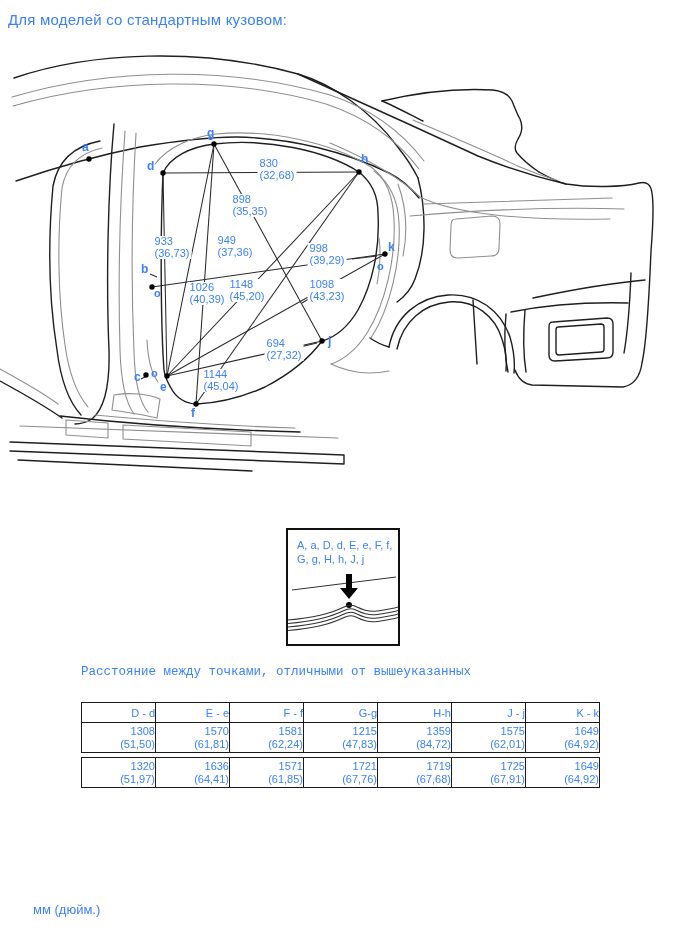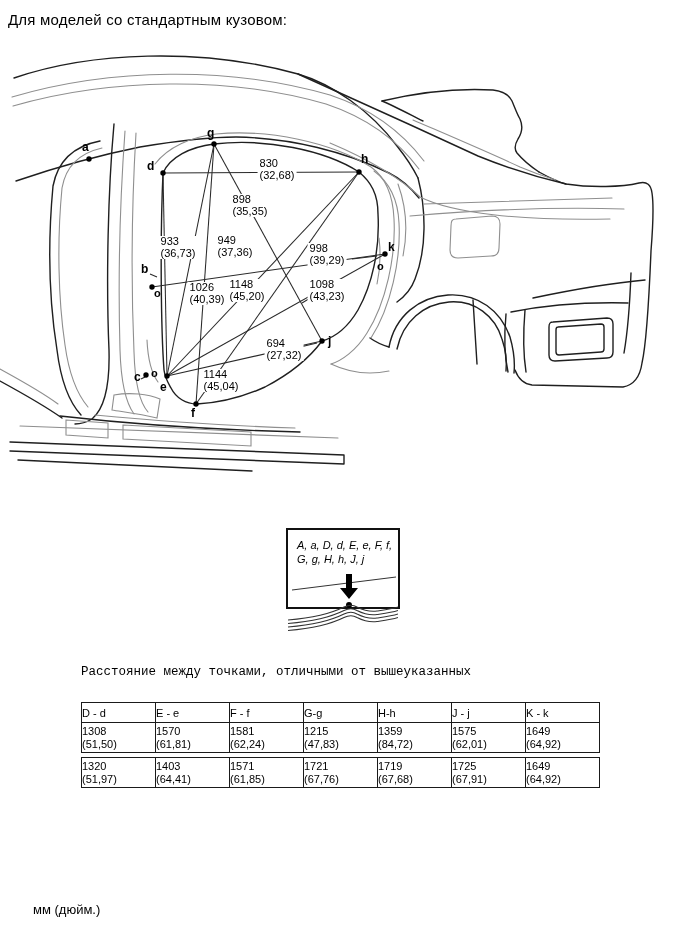--- a/index.html
+++ b/index.html
@@ -1,31 +1,31 @@
 <!DOCTYPE html>
 <html><head>
 <meta charset="utf-8">
 <style>
   html,body{margin:0;padding:0;background:#e8e8e8;}
   .page{position:relative;width:689px;height:951px;background:#ffffff;overflow:hidden;
-        font-family:"Liberation Sans",sans-serif;color:#000000;}
+        font-family:"Liberation Sans",sans-serif;color:#3b82f6;}
   .doc-title{position:absolute;left:8px;top:11px;font-size:15px;letter-spacing:.2px;}
   .diagram{position:absolute;left:0;top:0;width:689px;height:520px;}
   .car-svg{position:absolute;left:0;top:0;}
   .pt{position:absolute;font-size:12px;font-weight:bold;line-height:12px;}
   .hole{position:absolute;font-size:11px;font-weight:bold;line-height:10px;}
   .meas{position:absolute;transform:translateX(-50%);background:#fff;
         font-size:11px;line-height:11.5px;padding:0 2px;white-space:nowrap;}
-  .legend-box{position:absolute;left:286px;top:528px;width:114px;height:81px;
-        border:2px solid #111;box-sizing:border-box;background:#fff;font-style:italic;}
+  .legend-box{position:absolute;left:286px;top:528px;width:114px;height:118px;
+        border:2px solid #111;box-sizing:border-box;background:#fff;}
   .legend-text{position:absolute;left:9px;top:8px;font-size:11px;line-height:14px;white-space:nowrap;}
   .legend-svg{position:absolute;left:0;top:0;}
   .section-title{position:absolute;left:81px;top:665px;font-size:12.5px;font-family:Liberation Mono, monospace;}
   table.dim{position:absolute;border-collapse:collapse;table-layout:fixed;}
-  table.dim th,table.dim td{border:1.4px solid #1a1a1a;width:73px;text-align:left;
+  table.dim th,table.dim td{border:1.4px solid #1a1a1a;width:73px;text-align:right;
         font-size:11px;font-weight:normal;padding:0;}
   table.dim th{height:19px;}
   table.dim td{height:29px;line-height:12.5px;}
   .unit-note{position:absolute;left:33px;top:902px;font-size:13px;}
 </style>
 </head>
 <body>
 
 <div class="page">
 
@@ -130,21 +130,21 @@
     <span class="hole" style="left:377px;top:261px">o</span>
 
     <div class="meas" style="left:277px;top:158px">
       <div>830</div>
       <div>(32,68)</div>
     </div>
     <div class="meas" style="left:250px;top:194px">
       <div>898</div>
       <div>(35,35)</div>
     </div>
-    <div class="meas" style="left:178px;top:236px">
+    <div class="meas" style="left:172px;top:236px">
       <div>933</div>
       <div>(36,73)</div>
     </div>
     <div class="meas" style="left:235px;top:235px">
       <div>949</div>
       <div>(37,36)</div>
     </div>
     <div class="meas" style="left:327px;top:243px">
       <div>998</div>
       <div>(39,29)</div>
@@ -236,21 +236,21 @@
     </table>
 
   <table class="dim" style="left:81px;top:757px">
     <tbody>
     <tr>
       <td>
             <div>1320</div>
             <div>(51,97)</div>
           </td>
       <td>
-            <div>1403</div>
+            <div>1636</div>
             <div>(64,41)</div>
           </td>
       <td>
             <div>1571</div>
             <div>(61,85)</div>
           </td>
       <td>
             <div>1721</div>
             <div>(67,76)</div>
           </td>

